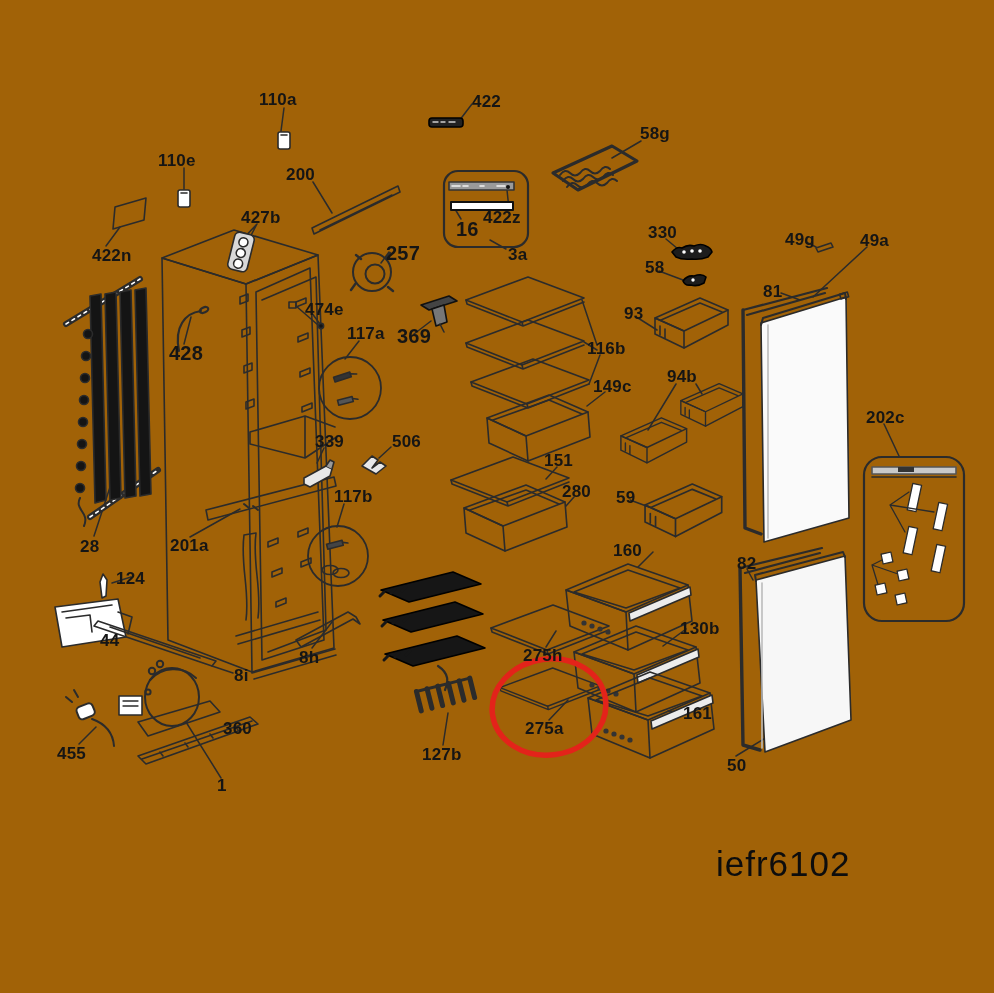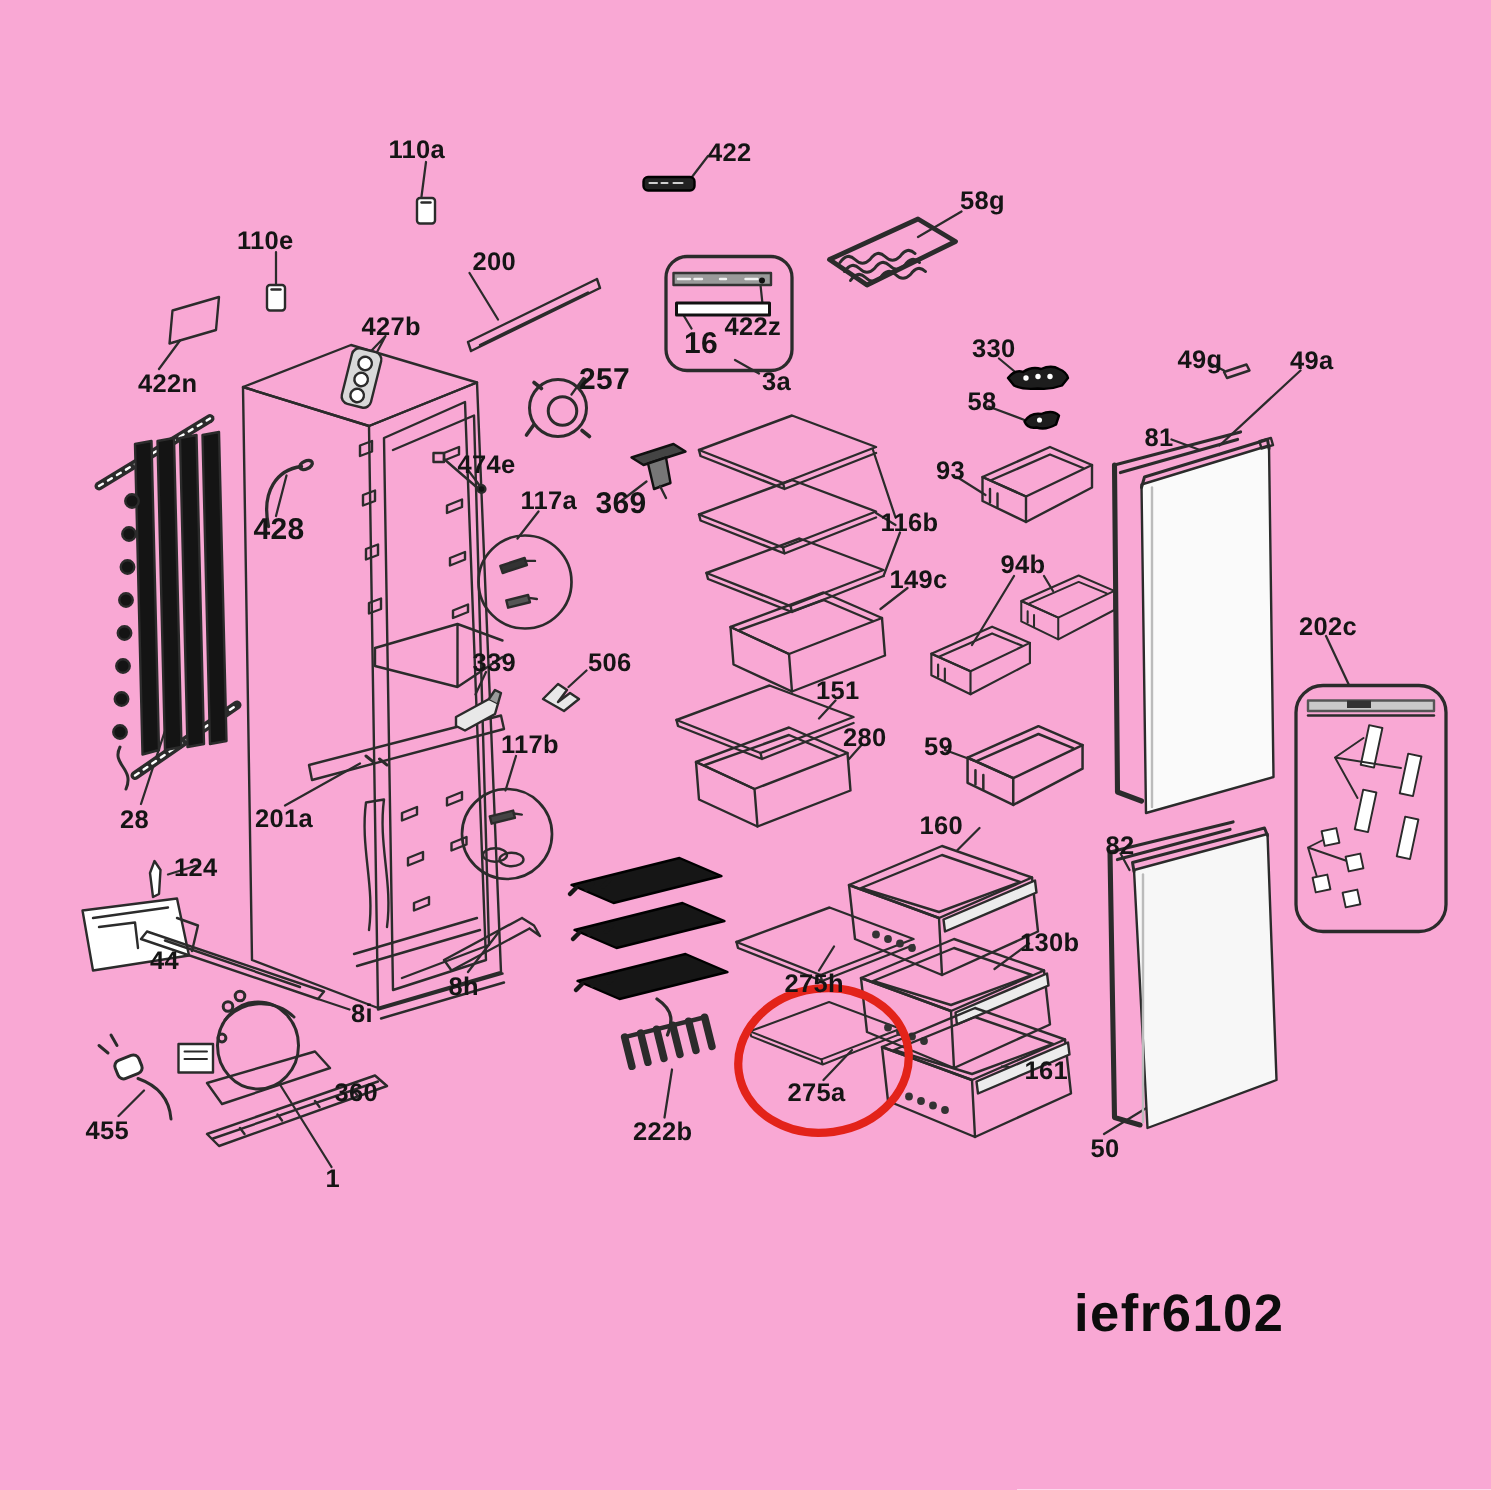--- a/index.html
+++ b/index.html
@@ -1,23 +1,23 @@
 <!DOCTYPE html>
 <html><head>
 <meta charset="utf-8">
 <style>
   html,body{margin:0;padding:0;background:#fff;}
-  .stage{position:relative;width:994px;height:993px;background:#f9a8d4;overflow:hidden;
+  .stage{position:relative;width:994px;height:993px;background:#a16207;overflow:hidden;
          font-family:"Liberation Sans",sans-serif;}
   .stage svg{position:absolute;left:0;top:0;}
   .lbl{position:absolute;font-weight:bold;font-size:17px;color:#151515;letter-spacing:.2px;
        white-space:nowrap;line-height:1;}
   .lbl.big{font-size:20px;}
-  .model{position:absolute;font-weight:bold;font-size:35px;color:#0d0d0d;letter-spacing:1px;
-         line-height:1;margin-top:12px;}
+  .model{position:absolute;font-weight:normal;font-size:35px;color:#0d0d0d;letter-spacing:1px;
+         line-height:1;}
 </style>
 </head>
 <body>
 
 <div class="stage">
 
 <svg width="994" height="993" viewBox="0 0 994 993">
 <defs>
 
   <g id="shelf">
@@ -351,21 +351,21 @@
   </g>
 
   <ellipse cx="549" cy="707" rx="57" ry="48" transform="rotate(-8 549 707)" stroke="#e3231a" stroke-width="5.5"></ellipse>
 </g>
 </svg>
 
 <div class="lbl" style="left:259px;top:91px">110a</div>
 <div class="lbl" style="left:158px;top:152px">110e</div>
 <div class="lbl" style="left:92px;top:247px">422n</div>
 <div class="lbl" style="left:241px;top:209px">427b</div>
-<div class="lbl" style="left:315px;top:166px">200</div>
+<div class="lbl" style="left:286px;top:166px">200</div>
 <div class="lbl" style="left:472px;top:93px">422</div>
 <div class="lbl" style="left:640px;top:125px">58g</div>
 <div class="lbl" style="left:483px;top:209px">422z</div>
 <div class="lbl big" style="left:456px;top:219px">16</div>
 <div class="lbl" style="left:508px;top:246px">3a</div>
 <div class="lbl big" style="left:386px;top:243px">257</div>
 <div class="lbl" style="left:648px;top:224px">330</div>
 <div class="lbl" style="left:645px;top:259px">58</div>
 <div class="lbl" style="left:624px;top:305px">93</div>
 <div class="lbl" style="left:785px;top:231px">49g</div>
@@ -387,21 +387,21 @@
 <div class="lbl" style="left:334px;top:488px">117b</div>
 <div class="lbl" style="left:170px;top:537px">201a</div>
 <div class="lbl" style="left:80px;top:538px">28</div>
 <div class="lbl" style="left:116px;top:570px">124</div>
 <div class="lbl" style="left:100px;top:632px">44</div>
 <div class="lbl" style="left:234px;top:667px">8i</div>
 <div class="lbl" style="left:299px;top:649px">8h</div>
 <div class="lbl" style="left:57px;top:745px">455</div>
 <div class="lbl" style="left:223px;top:720px">360</div>
 <div class="lbl" style="left:217px;top:777px">1</div>
-<div class="lbl" style="left:422px;top:746px">222b</div>
+<div class="lbl" style="left:422px;top:746px">127b</div>
 <div class="lbl" style="left:523px;top:647px">275h</div>
 <div class="lbl" style="left:525px;top:720px">275a</div>
 <div class="lbl" style="left:613px;top:542px">160</div>
 <div class="lbl" style="left:680px;top:620px">130b</div>
 <div class="lbl" style="left:683px;top:705px">161</div>
 <div class="lbl" style="left:737px;top:555px">82</div>
 <div class="lbl" style="left:727px;top:757px">50</div>
 
 <div class="model" style="left:716px;top:846px">iefr6102</div>
 

